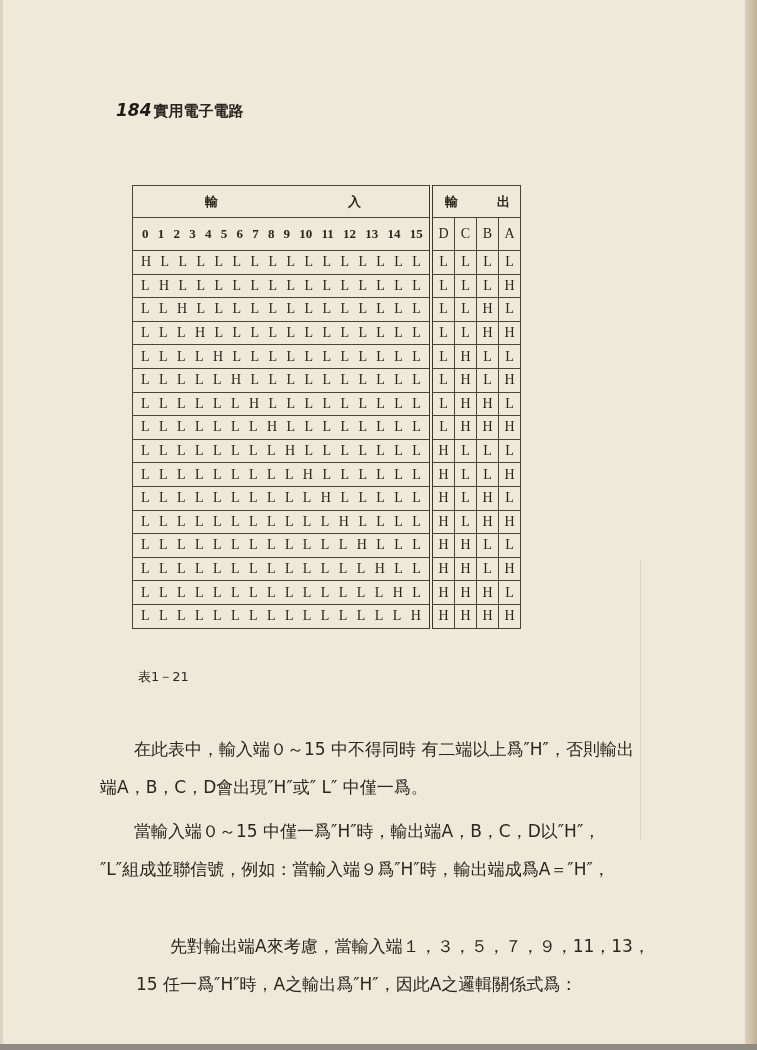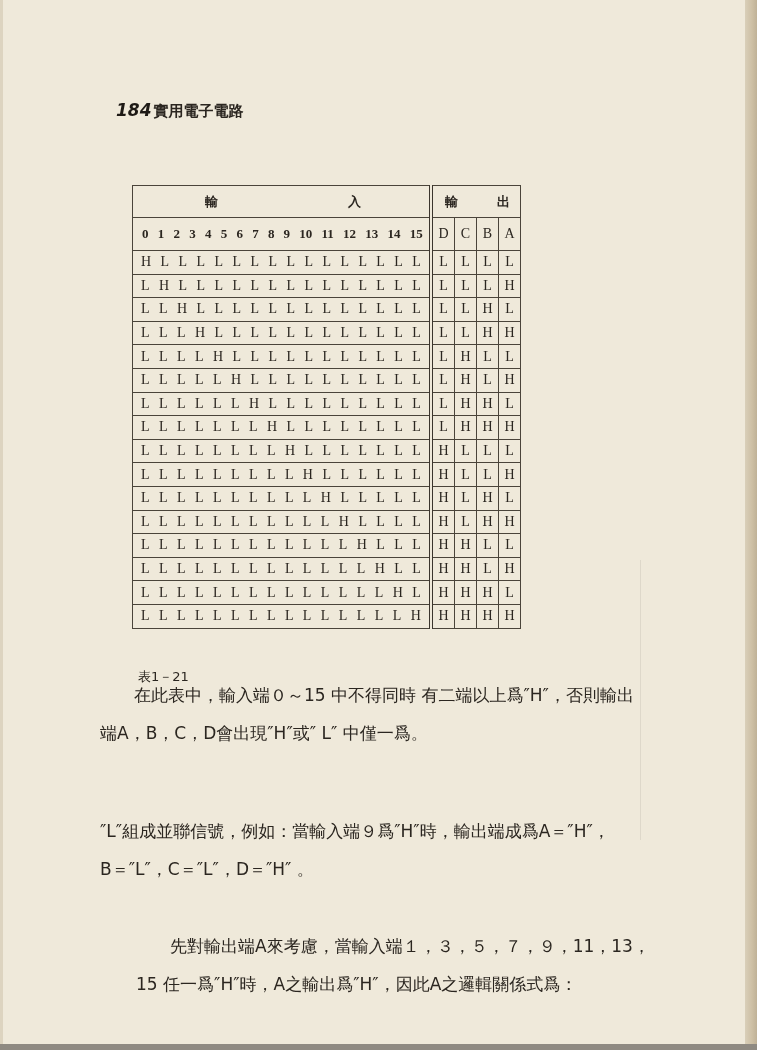--- a/index.html
+++ b/index.html
@@ -54,21 +54,21 @@
     .caption {
       position: absolute; left: 138px; top: 668px; font-size: 13px;
       font-family: "DejaVu Sans", sans-serif;
     }
     .para {
       position: absolute; left: 100px; width: 600px; font-size: 17px; line-height: 38px;
       font-family: "DejaVu Sans", sans-serif; color: #2b2620;
     }
     .para .line { white-space: nowrap; display: block; }
     .para .line.indent { padding-left: 34px; }
-    .para1 { top: 676px; }
+    .para1 { top: 730px; }
     .para2 { top: 812px; }
     .para3 { top: 927px; margin-left: 36px; }
     .ghost {
       position: absolute; left: 640px; top: 560px; width: 110px; height: 280px;
       opacity: 0.07; border-left: 1px solid #000;
     }
   </style>
 </head>
 <body>
 
@@ -545,19 +545,19 @@
     </tbody>
 </table>
 
 <div class="caption">表1－21</div>
 
 <div class="para para1">
   <span class="line indent">在此表中，輸入端０～15 中不得同時 有二端以上爲″H″，否則輸出</span>
   <span class="line">端A，B，C，D會出現″H″或″ L″ 中僅一爲。</span>
 </div>
 <div class="para para2">
+  <span class="line indent">當輸入端０～15 中僅一爲″H″時，輸出端A，B，C，D以″H″，</span>
   <span class="line">″L″組成並聯信號，例如：當輸入端９爲″H″時，輸出端成爲A＝″H″，</span>
-  <span class="line">B＝″L″，C＝″L″，D＝″H″ 。</span>
 </div>
 <div class="para para3">
   <span class="line indent">先對輸出端A來考慮，當輸入端１，３，５，７，９，11，13，</span>
   <span class="line">15 任一爲″H″時，A之輸出爲″H″，因此A之邏輯關係式爲：</span>
 </div>
 
 </body></html>

